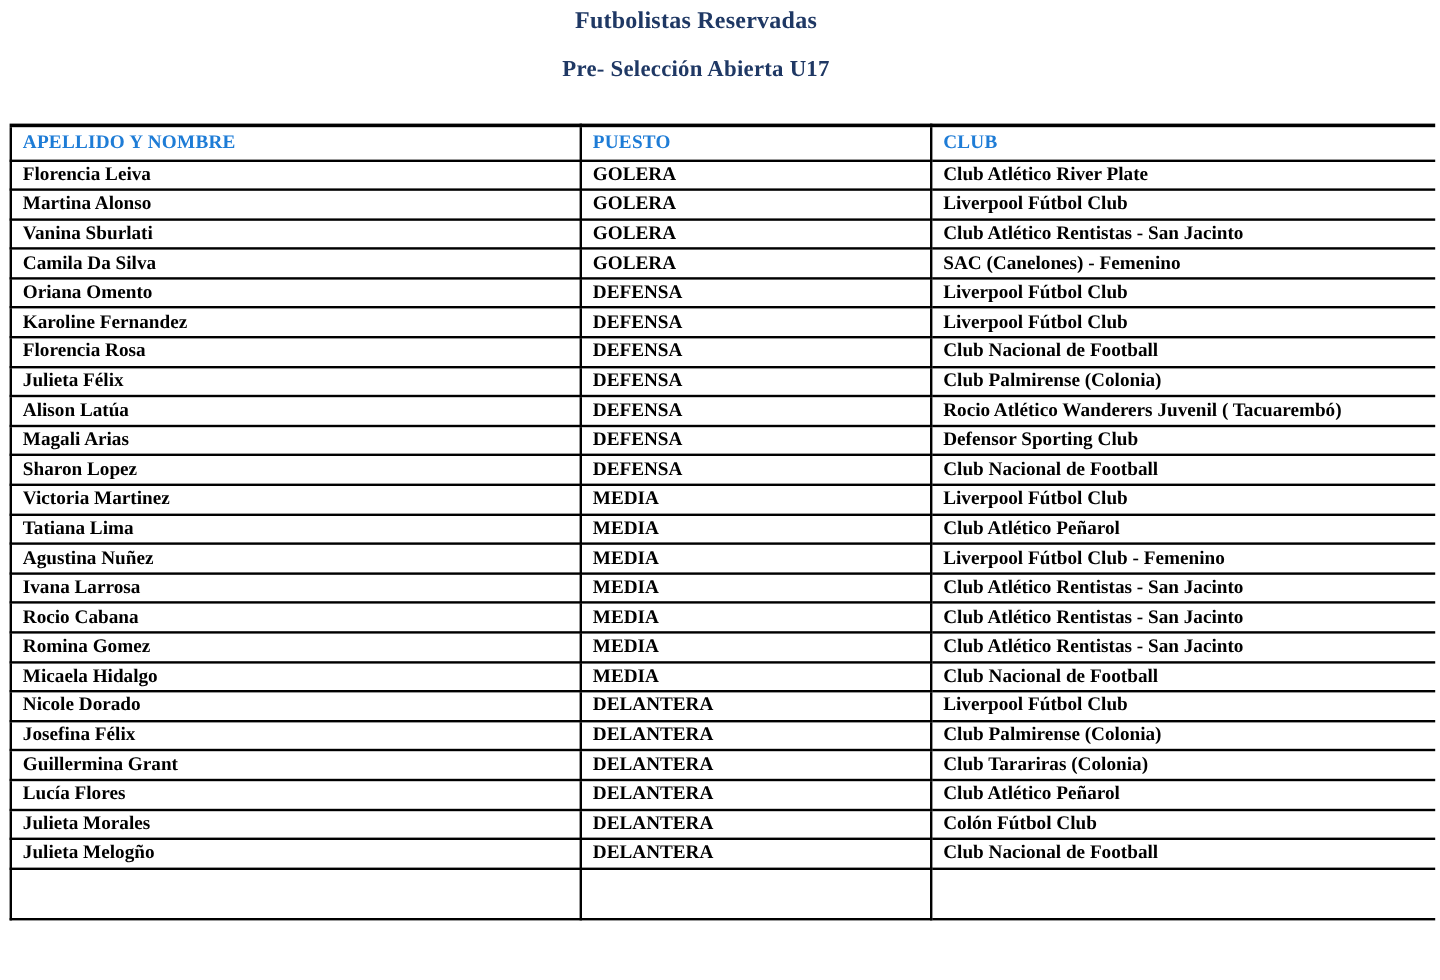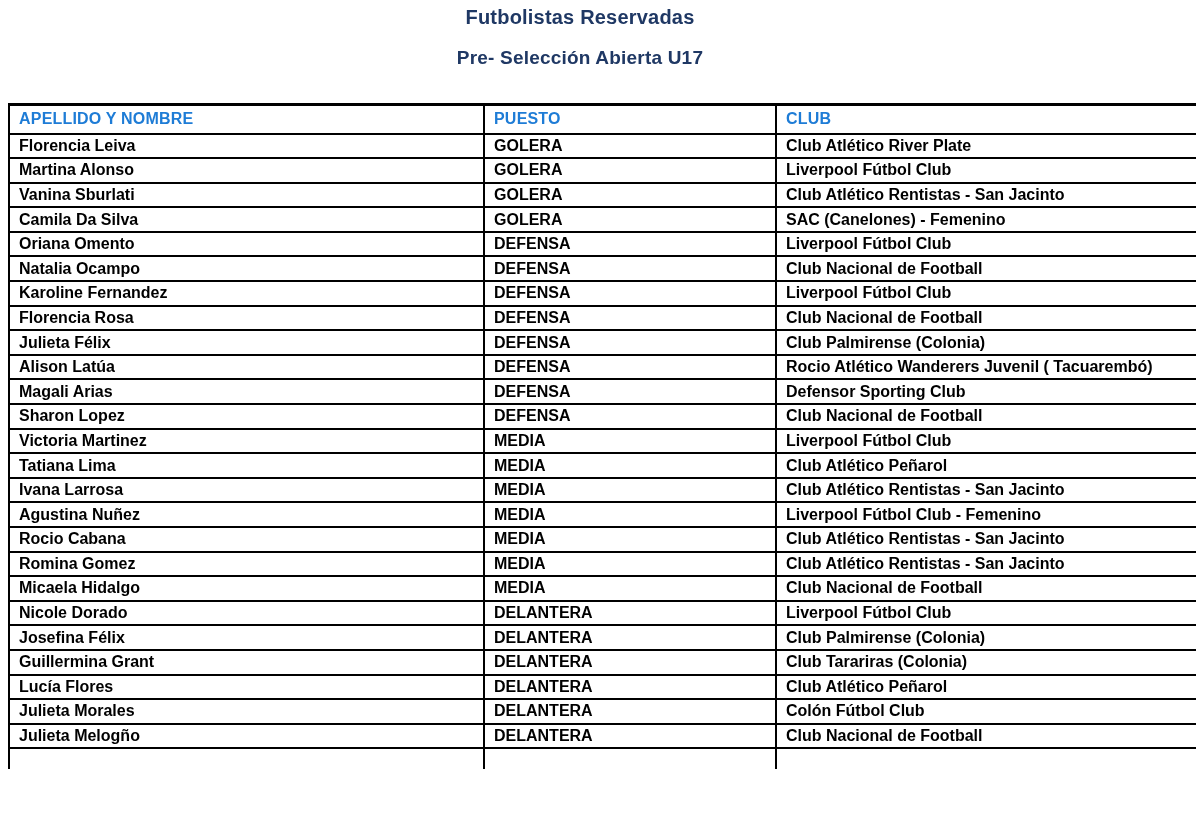--- a/index.html
+++ b/index.html
@@ -8,20 +8,21 @@
     font-family: "Liberation Sans", "DejaVu Sans", sans-serif;
     width: 1200px;
     height: 817px;
   }
   .page {
     position: relative;
     width: 1200px;
     height: 769px;
     background: var(--bg, #ffffff);
     overflow: hidden;
+    font-family: Liberation Serif, serif;
   }
   .titles {
     position: absolute;
     top: 0;
     left: 0;
     width: 1160px;
     text-align: center;
   }
   .title-main {
     margin-top: 6px;
@@ -118,25 +119,20 @@
           <td>Camila Da Silva</td>
           <td>GOLERA</td>
           <td>SAC (Canelones) - Femenino</td>
         </tr>
         <tr>
           <td>Oriana Omento</td>
           <td>DEFENSA</td>
           <td>Liverpool Fútbol Club</td>
         </tr>
         <tr>
-          <td>Natalia Ocampo</td>
-          <td>DEFENSA</td>
-          <td>Club Nacional de Football</td>
-        </tr>
-        <tr>
           <td>Karoline Fernandez</td>
           <td>DEFENSA</td>
           <td>Liverpool Fútbol Club</td>
         </tr>
         <tr>
           <td>Florencia Rosa</td>
           <td>DEFENSA</td>
           <td>Club Nacional de Football</td>
         </tr>
         <tr>
@@ -163,28 +159,28 @@
           <td>Victoria Martinez</td>
           <td>MEDIA</td>
           <td>Liverpool Fútbol Club</td>
         </tr>
         <tr>
           <td>Tatiana Lima</td>
           <td>MEDIA</td>
           <td>Club Atlético Peñarol</td>
         </tr>
         <tr>
+          <td>Agustina Nuñez</td>
+          <td>MEDIA</td>
+          <td>Liverpool Fútbol Club - Femenino</td>
+        </tr>
+        <tr>
           <td>Ivana Larrosa</td>
           <td>MEDIA</td>
           <td>Club Atlético Rentistas - San Jacinto</td>
-        </tr>
-        <tr>
-          <td>Agustina Nuñez</td>
-          <td>MEDIA</td>
-          <td>Liverpool Fútbol Club - Femenino</td>
         </tr>
         <tr>
           <td>Rocio Cabana</td>
           <td>MEDIA</td>
           <td>Club Atlético Rentistas - San Jacinto</td>
         </tr>
         <tr>
           <td>Romina Gomez</td>
           <td>MEDIA</td>
           <td>Club Atlético Rentistas - San Jacinto</td>

